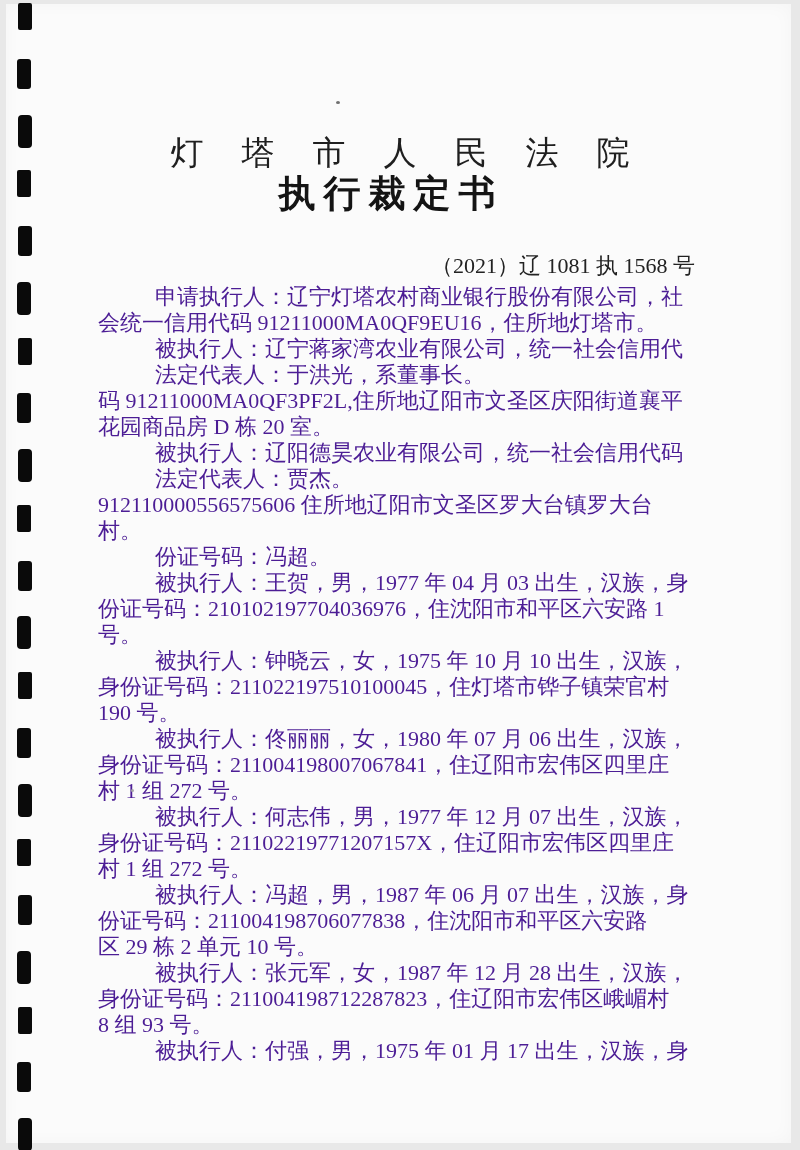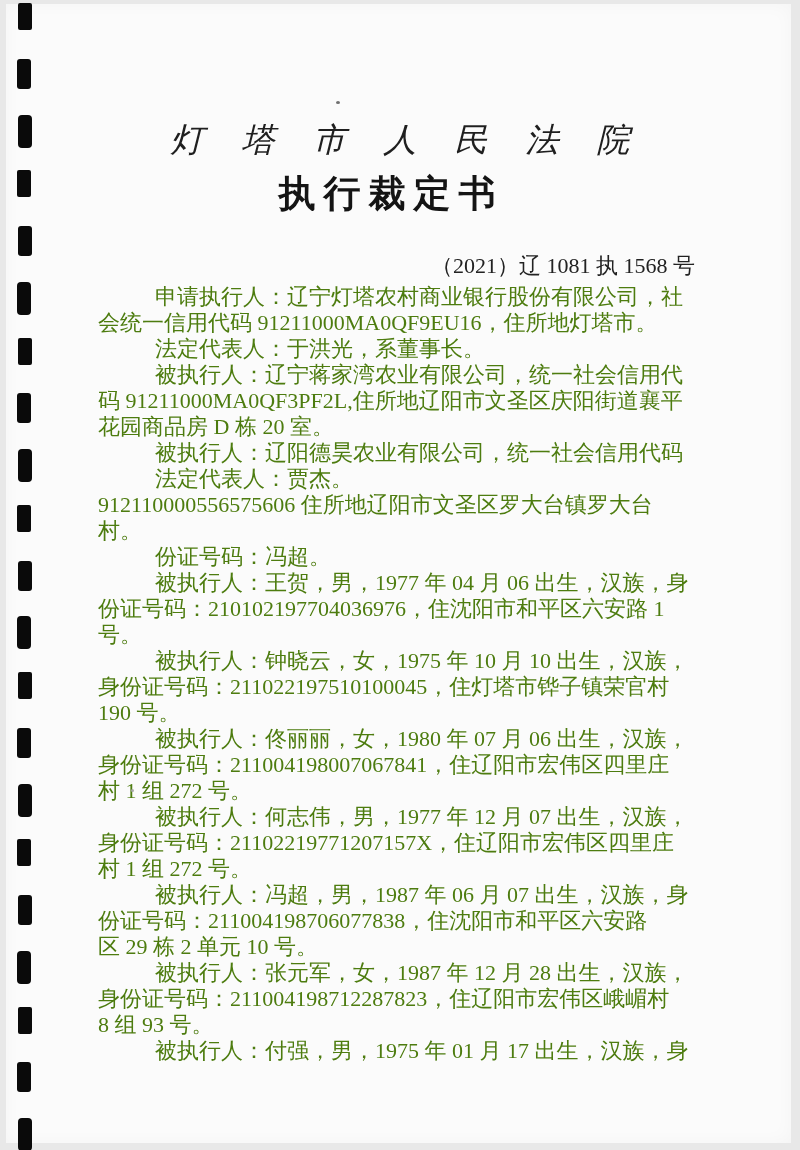--- a/index.html
+++ b/index.html
@@ -15,39 +15,38 @@
     box-shadow:inset 0 0 18px rgba(0,0,0,0.03);
   }
   .binding-strip{position:absolute;left:0;top:0;width:46px;height:1150px;}
   .hole{
     position:absolute;left:18px;width:14px;
     background:#0a0a0a;border-radius:3px;
   }
   .court-name{
     position:absolute;top:119px;left:0;right:0;
     text-align:center;text-indent:38px;letter-spacing:38px;
-    font-size:33px;line-height:42px;color:#1f1f1f;font-weight:normal;margin:0;
+    font-size:33px;line-height:42px;color:#1f1f1f;font-weight:normal;margin:13px;
     white-space:nowrap;
-    font-style:italic;
   }
   .doc-title{
     position:absolute;top:171px;left:-26px;right:0;
     text-align:center;text-indent:8px;letter-spacing:8px;
     font-size:37px;line-height:46px;color:#141414;font-weight:bold;margin:0;
     white-space:nowrap;
   }
   .case-number{
     position:absolute;top:251px;left:0;right:105px;
     text-align:right;
     font-size:22px;line-height:30px;color:#222;
     white-space:nowrap;
   }
   .document-body{
     position:absolute;top:284px;left:98px;width:616px;
-    font-size:22px;line-height:26px;color:#4d7c0f;
+    font-size:22px;line-height:26px;color:#4c1d95;
   }
   .bline{white-space:nowrap;}
   .bline.indent{text-indent:57px;}
   .speck{
     position:absolute;border-radius:50%;background:#6f6f6f;
   }
   .speck-1{left:336px;top:101px;width:4px;height:3px;}
   .speck-2{left:131px;top:789px;width:3px;height:3px;background:#a9a9a9;}
 </style>
 </head>
@@ -82,30 +81,30 @@
 
   <h1 class="court-name">灯塔市人民法院</h1>
 
   <h2 class="doc-title">执行裁定书</h2>
 
   <div class="case-number">（2021）辽 1081 执 1568 号</div>
 
   <div class="document-body">
       <div class="bline indent">申请执行人：辽宁灯塔农村商业银行股份有限公司，社</div>
       <div class="bline">会统一信用代码 91211000MA0QF9EU16，住所地灯塔市。</div>
+      <div class="bline indent">被执行人：辽宁蒋家湾农业有限公司，统一社会信用代</div>
       <div class="bline indent">法定代表人：于洪光，系董事长。</div>
-      <div class="bline indent">被执行人：辽宁蒋家湾农业有限公司，统一社会信用代</div>
       <div class="bline">码 91211000MA0QF3PF2L,住所地辽阳市文圣区庆阳街道襄平</div>
       <div class="bline">花园商品房 D 栋 20 室。</div>
       <div class="bline indent">被执行人：辽阳德昊农业有限公司，统一社会信用代码</div>
       <div class="bline indent">法定代表人：贾杰。</div>
       <div class="bline">912110000556575606 住所地辽阳市文圣区罗大台镇罗大台</div>
       <div class="bline">村。</div>
       <div class="bline indent">份证号码：冯超。</div>
-      <div class="bline indent">被执行人：王贺，男，1977 年 04 月 06 出生，汉族，身</div>
+      <div class="bline indent">被执行人：王贺，男，1977 年 04 月 03 出生，汉族，身</div>
       <div class="bline">份证号码：210102197704036976，住沈阳市和平区六安路 1</div>
       <div class="bline">号。</div>
       <div class="bline indent">被执行人：钟晓云，女，1975 年 10 月 10 出生，汉族，</div>
       <div class="bline">身份证号码：211022197510100045，住灯塔市铧子镇荣官村</div>
       <div class="bline">190 号。</div>
       <div class="bline indent">被执行人：佟丽丽，女，1980 年 07 月 06 出生，汉族，</div>
       <div class="bline">身份证号码：211004198007067841，住辽阳市宏伟区四里庄</div>
       <div class="bline">村 1 组 272 号。</div>
       <div class="bline indent">被执行人：何志伟，男，1977 年 12 月 07 出生，汉族，</div>
       <div class="bline">身份证号码：21102219771207157X，住辽阳市宏伟区四里庄</div>

